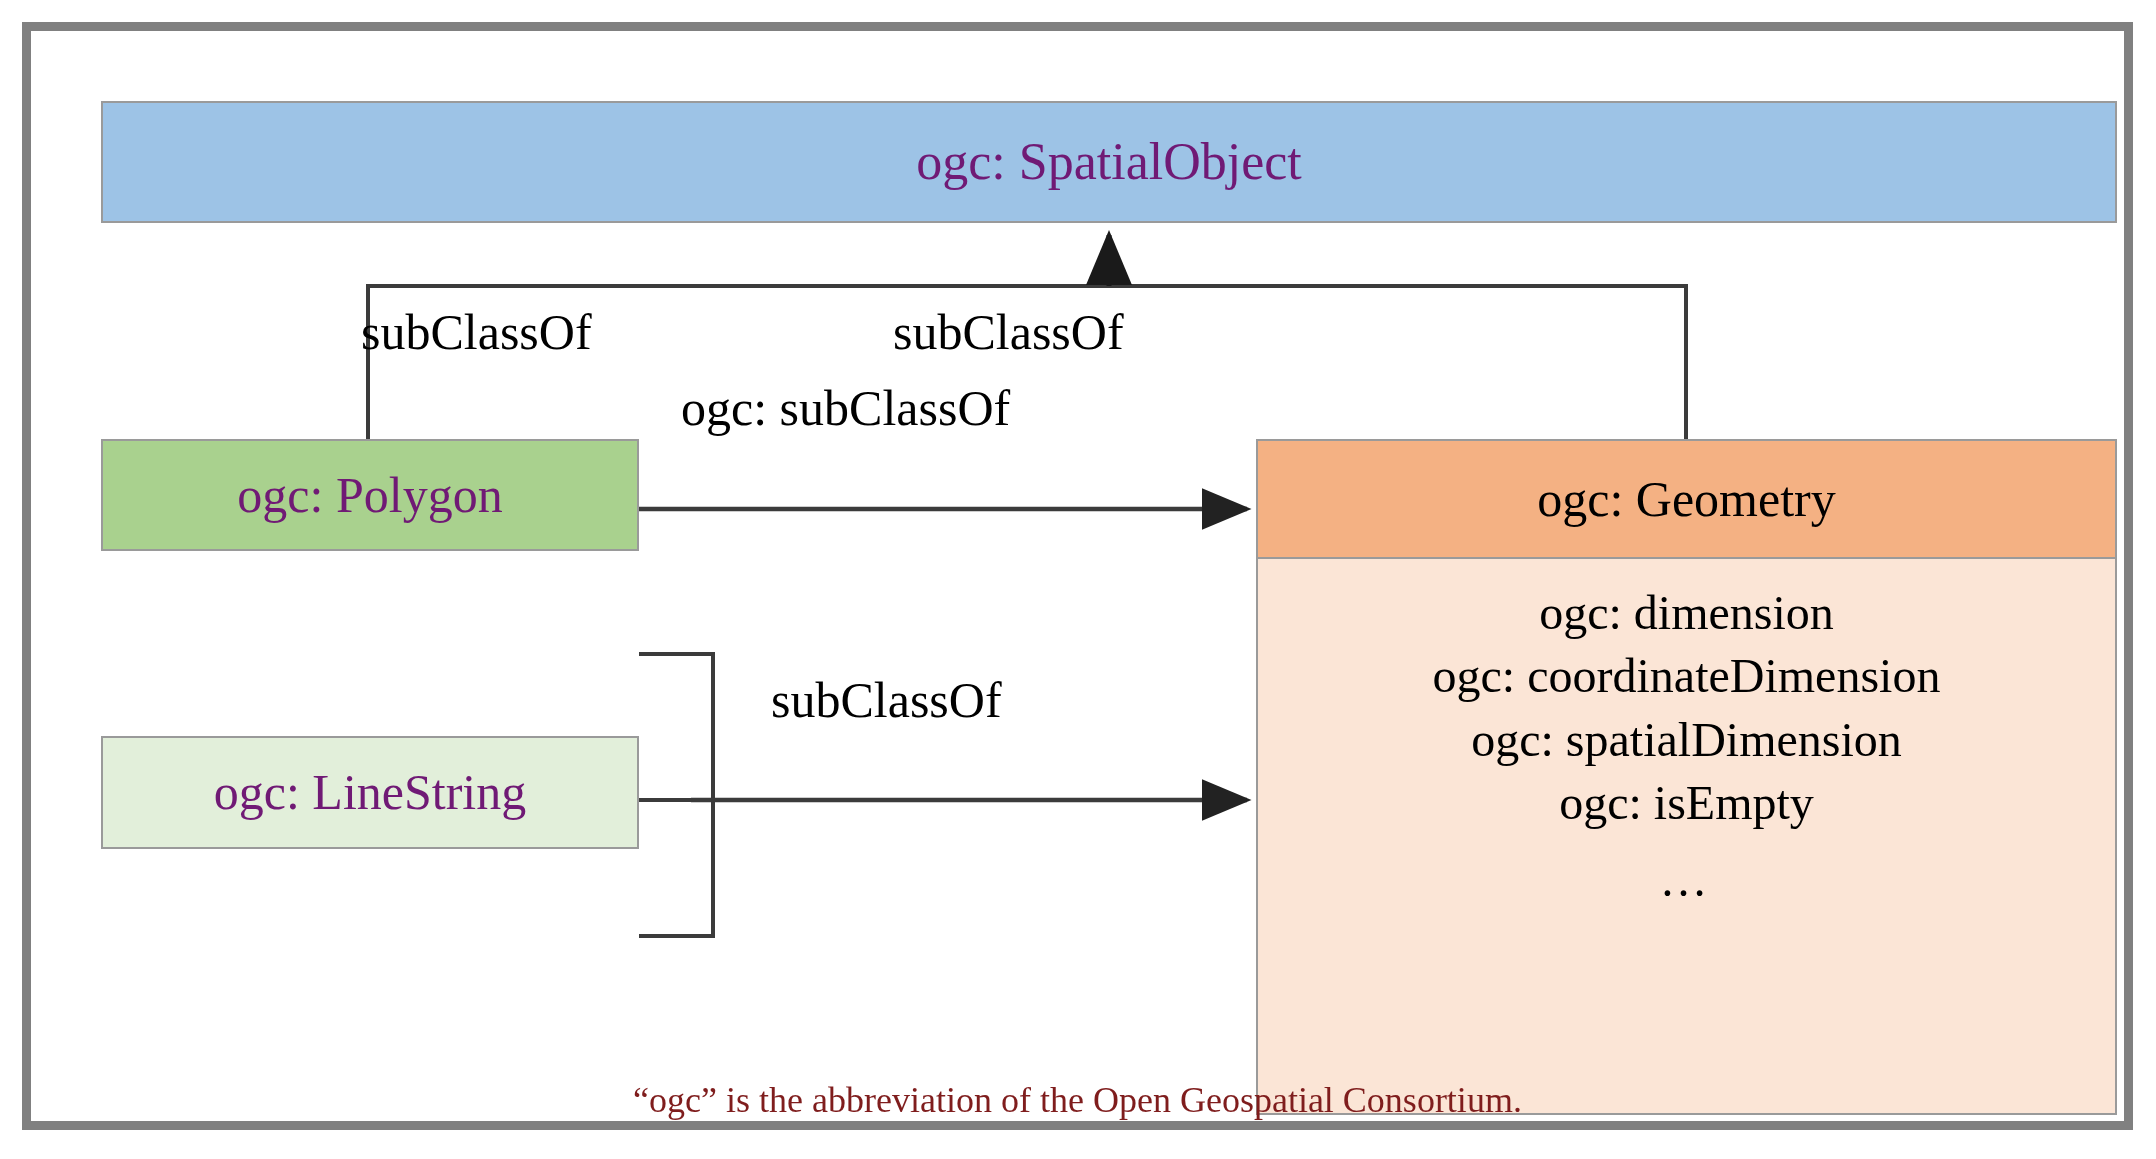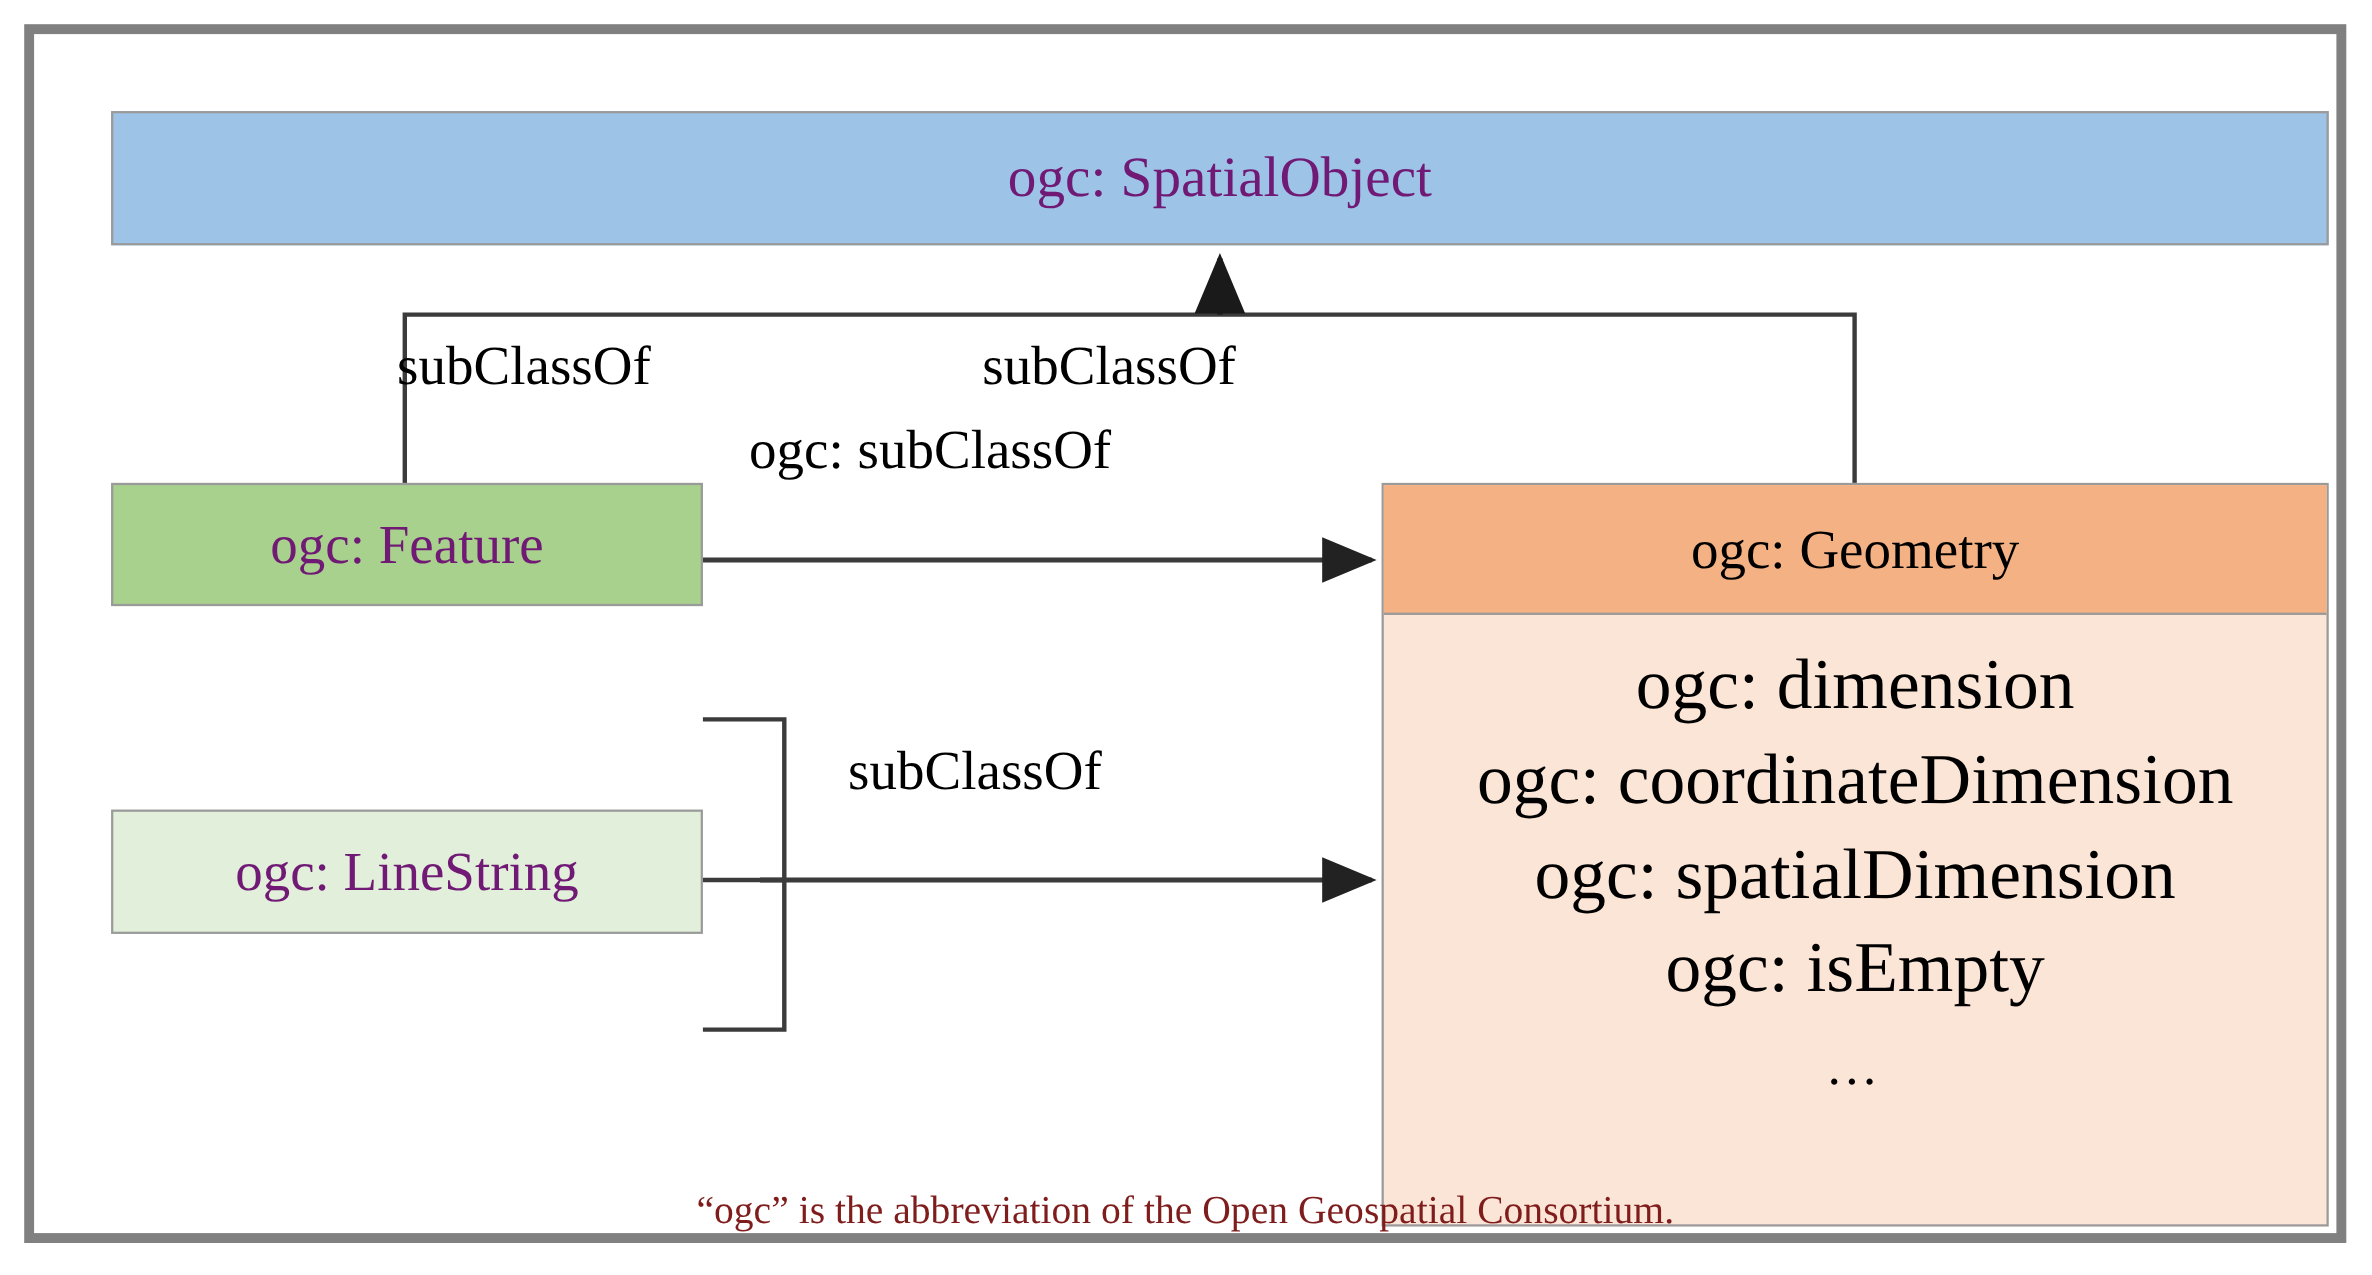--- a/index.html
+++ b/index.html
@@ -83,21 +83,21 @@
   #geometry-props {
     flex: 1 1 auto;
     display: flex;
     flex-direction: column;
     align-items: center;
     justify-content: flex-start;
     padding-top: 22px;
     box-sizing: border-box;
   }
   #geometry-props .prop {
-    font-size: 65px;
+    font-size: 48px;
     line-height: 1.32;
     color: #000;
     white-space: nowrap;
   }
   #geometry-props .prop.ellipsis {
     font-size: 48px;
     letter-spacing: 6px;
     margin-top: 14px;
   }
   
@@ -178,21 +178,21 @@
         <line x1="608" y1="769" x2="682" y2="769"></line>
       </g>
 
       <g stroke="#3b3b3b" stroke-width="4.5" fill="none">
         <line x1="660" y1="769" x2="1216" y2="769" marker-end="url(#arrowFilled)"></line>
       </g>
     </svg>
 
     <div class="node" id="spatial-object">ogc: SpatialObject</div>
 
-    <div class="node" id="feature">ogc: Feature</div>
+    <div class="node" id="feature">ogc: Polygon</div>
 
     <div id="geometry-group">
       <div id="geometry-header">ogc: Geometry</div>
       <div id="geometry-props">
         <div class="prop">ogc: dimension</div>
         <div class="prop">ogc: coordinateDimension</div>
         <div class="prop">ogc: spatialDimension</div>
         <div class="prop">ogc: isEmpty</div>
         <div class="prop ellipsis">…</div>
       </div>

